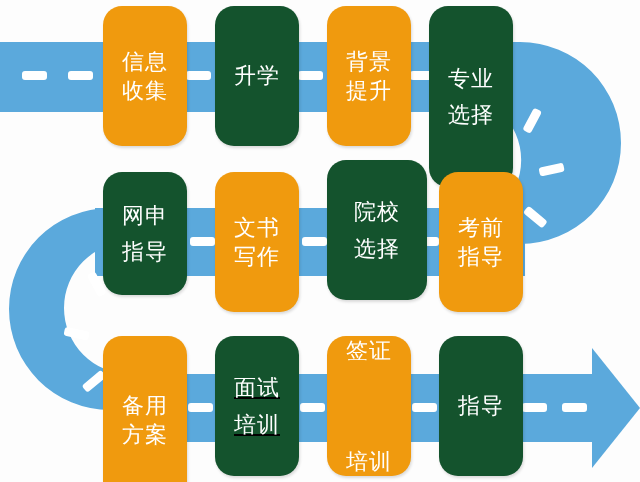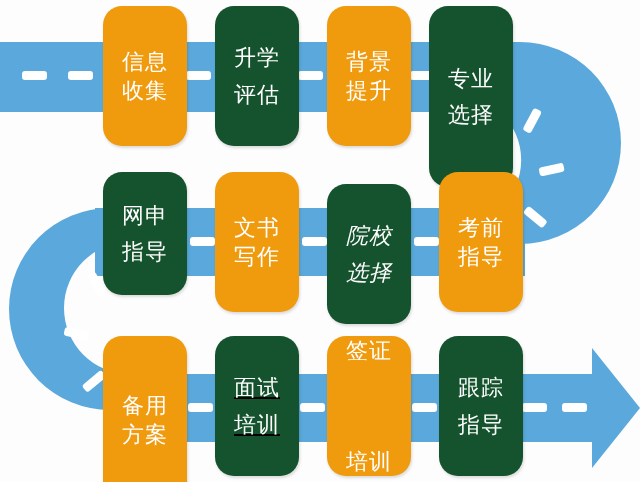--- a/index.html
+++ b/index.html
@@ -106,21 +106,20 @@
     </g>
   </svg>
 
   <div class="card orange" style="left:103px; top:6px; width:84px; height:140px;">
     <div class="card-line">信息</div>
     <div class="card-line">收集</div>
   </div>
 
   <div class="card cyan" style="left:215px; top:6px; width:84px; height:140px;">
     <div class="card-line">升学</div>
-    <div class="card-line">评估</div>
   </div>
 
   <div class="card orange" style="left:327px; top:6px; width:84px; height:140px;">
     <div class="card-line">背景</div>
     <div class="card-line">提升</div>
   </div>
 
   <div class="card cyan" style="left:429px; top:6px; width:84px; height:181px;">
     <div class="card-line">专业</div>
     <div class="card-line">选择</div>
@@ -129,21 +128,21 @@
   <div class="card cyan" style="left:103px; top:172px; width:84px; height:123px;">
     <div class="card-line">网申</div>
     <div class="card-line">指导</div>
   </div>
 
   <div class="card orange" style="left:215px; top:172px; width:84px; height:140px;">
     <div class="card-line">文书</div>
     <div class="card-line">写作</div>
   </div>
 
-  <div class="card cyan" style="left:327px; top:184px; width:84px; height:140px;font-style:italic;">
+  <div class="card cyan" style="left:327px; top:160px; width:100px; height:140px;">
     <div class="card-line">院校</div>
     <div class="card-line">选择</div>
   </div>
 
   <div class="card orange" style="left:439px; top:172px; width:84px; height:140px;">
     <div class="card-line">考前</div>
     <div class="card-line">指导</div>
   </div>
 
   <div class="card orange" style="left:103px; top:336px; width:84px; height:168px;">
@@ -155,17 +154,16 @@
     <div class="card-line">面试</div>
     <div class="card-line">培训</div>
   </div>
 
   <div class="card orange" style="left:327px; top:336px; width:84px; height:140px;justify-content:space-between;">
     <div class="card-line">签证</div>
     <div class="card-line">培训</div>
   </div>
 
   <div class="card cyan" style="left:439px; top:336px; width:84px; height:140px;">
-    <div class="card-line">跟踪</div>
     <div class="card-line">指导</div>
   </div>
 
 </div>
 
 </body></html>

